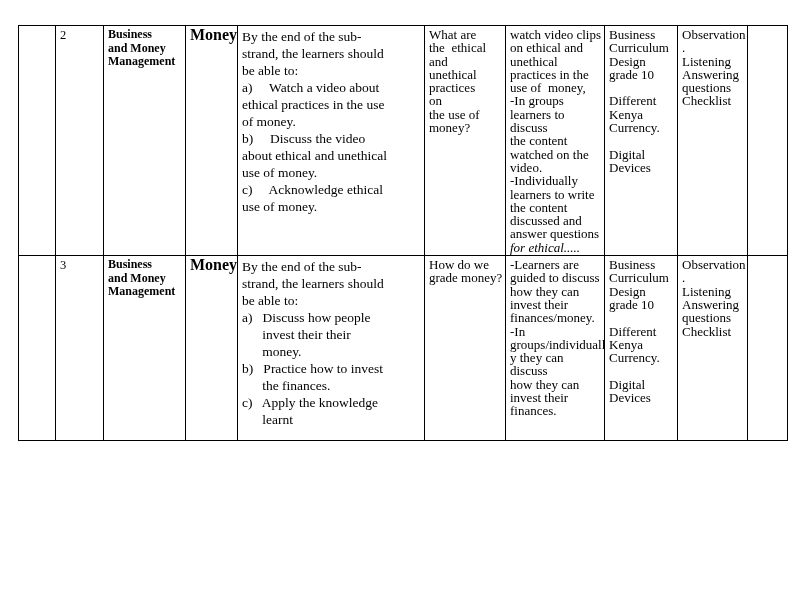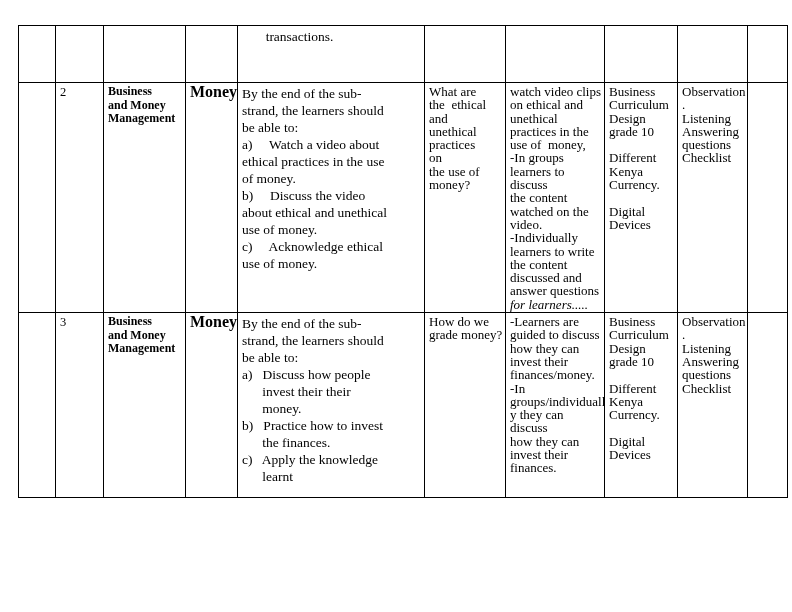--- a/index.html
+++ b/index.html
@@ -77,32 +77,20 @@
       <col style="width:82px">
       <col style="width:52px">
       <col style="width:187px">
       <col style="width:81px">
       <col style="width:99px">
       <col style="width:73px">
       <col style="width:70px">
       <col style="width:40px">
     </colgroup>
     <tbody>
-      <tr class="row-cont">
-        <td></td>
-        <td></td>
-        <td></td>
-        <td></td>
-        <td class="outcomes">       transactions.</td>
-        <td></td>
-        <td></td>
-        <td></td>
-        <td></td>
-        <td></td>
-      </tr>
 
       <tr class="row-two">
         <td></td>
         <td class="num">2</td>
         <td class="strand">Business
 and Money
 Management</td>
         <td class="substrand">Money</td>
         <td class="outcomes">By the end of the sub-
 strand, the learners should
@@ -131,21 +119,21 @@
 -In groups
 learners to discuss
 the content
 watched on the
 video.
 -Individually
 learners to write
 the content
 discussed and
 answer questions
-</span><span class="note">for learners.....</span></td>
+</span><span class="note">for ethical.....</span></td>
         <td class="small">Business
 Curriculum
 Design
 grade 10
 
 Different
 Kenya
 Currency.
 
 Digital

